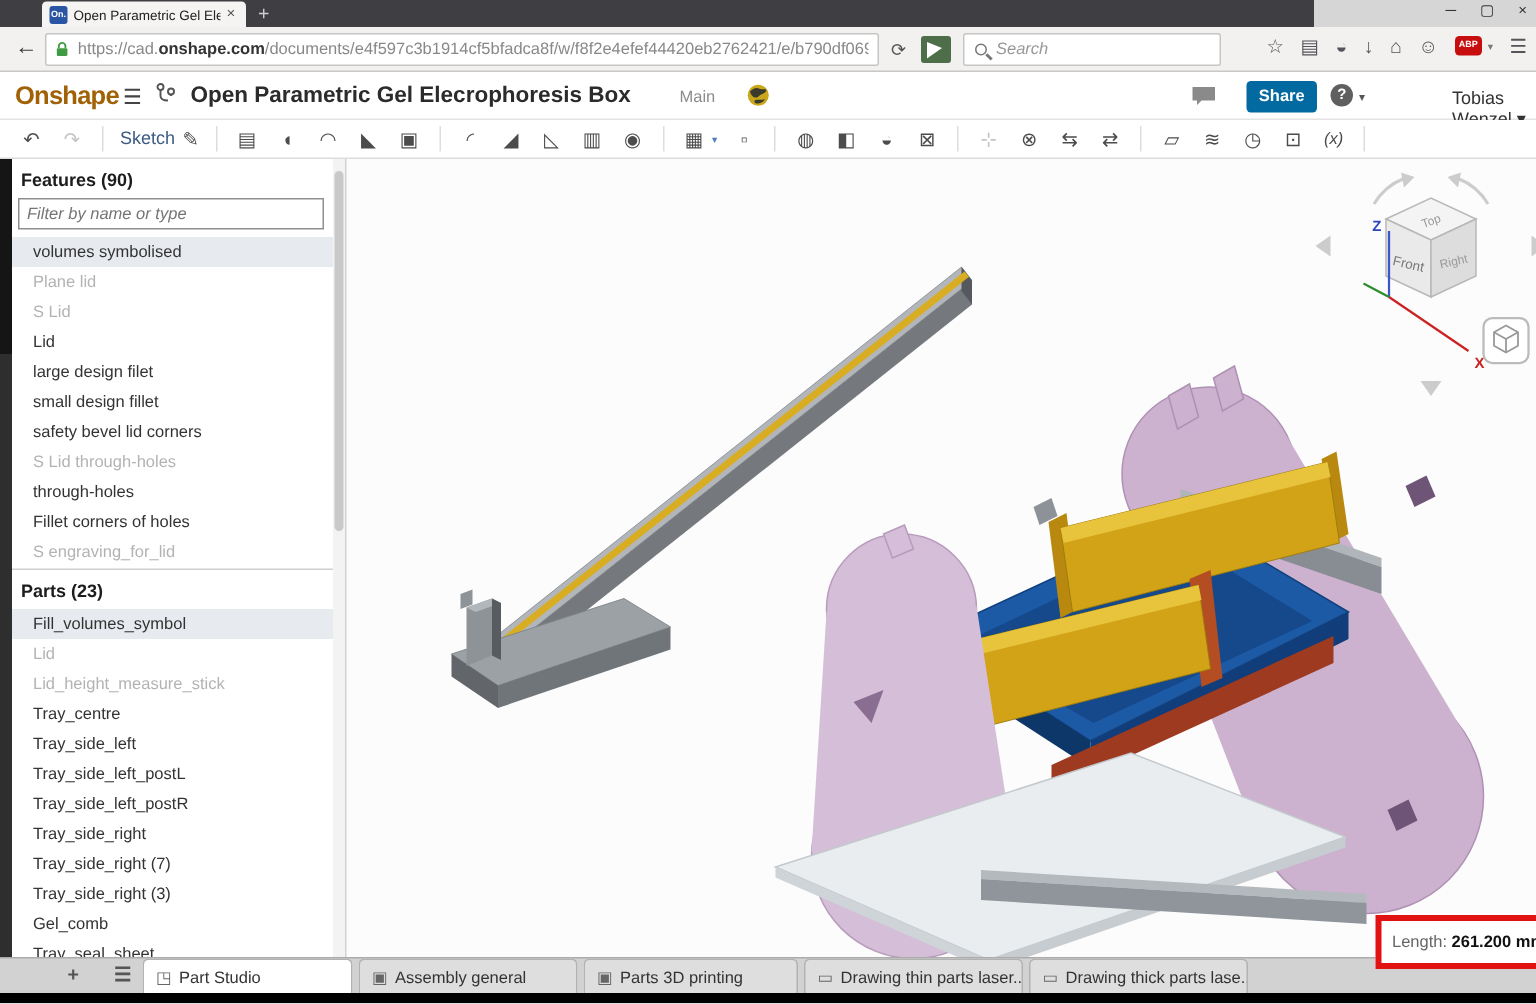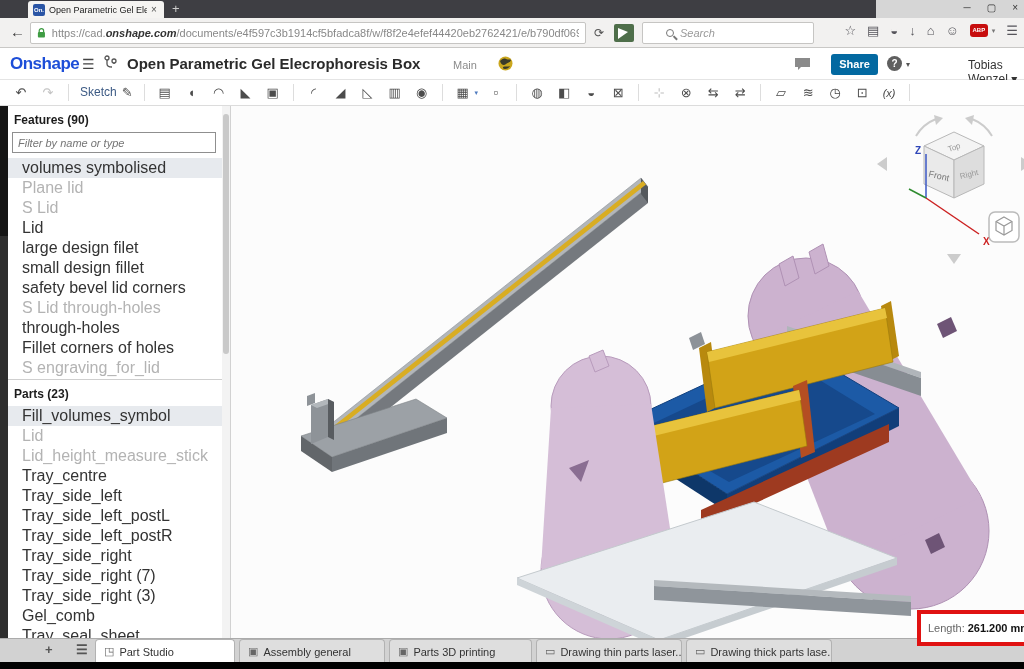--- a/index.html
+++ b/index.html
@@ -14,25 +14,25 @@
   .tab-title { font-size:9px; color:#222; white-space:nowrap; overflow:hidden; width:98px; }
   .tab-close { font-size:10px; color:#555; cursor:default; }
   .new-tab { position:absolute; left:172px; top:0; color:#ccc; font-size:13px; line-height:17px; }
   .win-controls { position:absolute; right:6px; top:0; display:flex; gap:16px; color:#333; font-size:10px; line-height:16px; }
 
   
   .navbar { position:absolute; left:0; top:18px; width:1024px; height:30px; background:#f2f1f0; border-bottom:1px solid #c9c8c6; }
   .back-icon { position:absolute; left:10px; top:5px; font-size:15px; color:#3a3a3a; font-weight:bold; }
   .url-box { position:absolute; left:30px; top:4px; width:556px; height:22px; background:#fff; border:1px solid #c6c5c3; border-radius:2px; display:flex; align-items:center; padding:0 6px; gap:6px; overflow:hidden; }
   .url-text { font-size:11px; color:#888; white-space:nowrap; overflow:hidden; }
-  .url-text .domain { color:#333; font-weight:bold;font-style:italic; }
+  .url-text .domain { color:#333; font-weight:bold; }
   .reload-icon { position:absolute; left:594px; top:8px; font-size:12px; color:#555; }
   .ext-icon { position:absolute; left:614px; top:6px; width:20px; height:18px; background:#4e6e4a; border-radius:2px; }
   .ext-icon:after { content:""; position:absolute; left:4px; top:4px; width:0; height:0; border-left:10px solid #fff; border-top:4px solid transparent; border-bottom:7px solid transparent; }
-  .search-box { position:absolute; left:642px; top:4px; width:172px; height:22px; background:#fff; border:1px solid #c6c5c3; border-radius:2px; display:flex; align-items:center; padding:0 23px; gap:6px; }
+  .search-box { position:absolute; left:642px; top:4px; width:172px; height:22px; background:#fff; border:1px solid #c6c5c3; border-radius:2px; display:flex; align-items:center; padding:0 7px; gap:6px; }
   .mag { width:8px; height:8px; border:1.5px solid #777; border-radius:50%; position:relative; flex:0 0 auto; }
   .mag:after { content:""; position:absolute; left:6px; top:7px; width:5px; height:1.5px; background:#777; transform:rotate(45deg); }
   .search-ph { font-size:11px; font-style:italic; color:#999; }
   .nav-icons { position:absolute; right:6px; top:5px; display:flex; align-items:center; gap:11px; color:#55545a; font-size:13px; }
   .abp { width:18px; height:13px; background:#c70d0d; border-radius:3px; color:#fff; font-size:6px; font-weight:bold; text-align:center; line-height:13px; }
   .tiny-caret { font-size:7px; color:#777; margin-left:-7px; }
 
   
   .os-header { position:absolute; left:0; top:48px; width:1024px; height:32px; background:#fff; border-bottom:1px solid #e4e4e4; }
   .brand { position:absolute; left:10px; top:6px; font-size:17px; font-weight:bold; letter-spacing:-0.5px; }
@@ -56,21 +56,21 @@
   .sketch-label { font-size:12px; color:#3c5a84; }
   .sketch-pencil { font-size:13px; color:#4c4c4c; }
   .tb-caret { font-size:7px; color:#4f7bbf; margin-left:-6px; }
   .tb-var { font-size:11px; font-style:italic; color:#4c4c4c; }
 
   
   .left-strip { position:absolute; left:0; top:106px; width:8px; height:556px; background:linear-gradient(#151515 0 130px, #2e2e2e 130px 100%); }
   .features-panel { position:absolute; left:8px; top:106px; width:214px; height:532px; background:#fff; overflow:hidden; }
   .panel-h { font-size:12px; font-weight:bold; color:#1c1c1c; padding:7px 0 5px 6px; }
   .filter-input { display:block; width:204px; margin-left:4px; height:21px; border:1px solid #8f8f8f; font-size:11px; font-style:italic; color:#555; padding:0 5px; font-family:"Liberation Sans",sans-serif; }
-  .frow { height:20px; line-height:20px; padding-left:14px; font-size:16px; color:#333; white-space:nowrap; overflow:hidden; }
+  .frow { height:20px; line-height:20px; padding-left:14px; font-size:11px; color:#333; white-space:nowrap; overflow:hidden; }
   .frow.sel { background:#e7eaee; }
   .frow.sup { color:#b3b3b3; }
   .rows { margin-top:5px; }
   .parts-head { border-top:1px solid #cfcfcf; margin-top:1px; }
   .panel-scroll { position:absolute; left:222px; top:106px; width:8px; height:532px; background:#f3f3f3; }
   .panel-thumb { position:absolute; left:1px; top:8px; width:6px; height:240px; background:#c9c9c9; border-radius:3px; }
 
   
   .viewport { position:absolute; left:230px; top:106px; width:794px; height:532px; background:#fcfcfc; border-left:1px solid #d2d2d2; }
   .scene { position:absolute; left:0; top:0; }
@@ -128,21 +128,21 @@
       <span>↓</span>
       <span>⌂</span>
       <span>☺</span>
       <span class="abp">ABP</span>
       <span class="tiny-caret">▾</span>
       <span>☰</span>
     </div>
   </div>
 
   <div class="os-header">
-    <span class="brand" style="color: #1d4ed8;">Onshape</span>
+    <span class="brand" style="color: #a16207;">Onshape</span>
     <span class="hdr-menu">☰</span>
     <svg class="branch-icon" width="14" height="16" viewBox="0 0 14 16">
       <circle cx="4" cy="3" r="2" fill="none" stroke="#555" stroke-width="1.3"></circle>
       <circle cx="11" cy="6" r="2" fill="none" stroke="#555" stroke-width="1.3"></circle>
       <path d="M4 5v4c0 3 3 3 5 3M11 8v1" fill="none" stroke="#555" stroke-width="1.3"></path>
     </svg>
     <span class="doc-title">Open Parametric Gel Elecrophoresis Box</span>
     <span class="workspace">Main</span>
     <svg class="globe-icon" width="15" height="15" viewBox="0 0 15 15">
       <circle cx="7.5" cy="7.5" r="7" fill="#caa61d"></circle>

